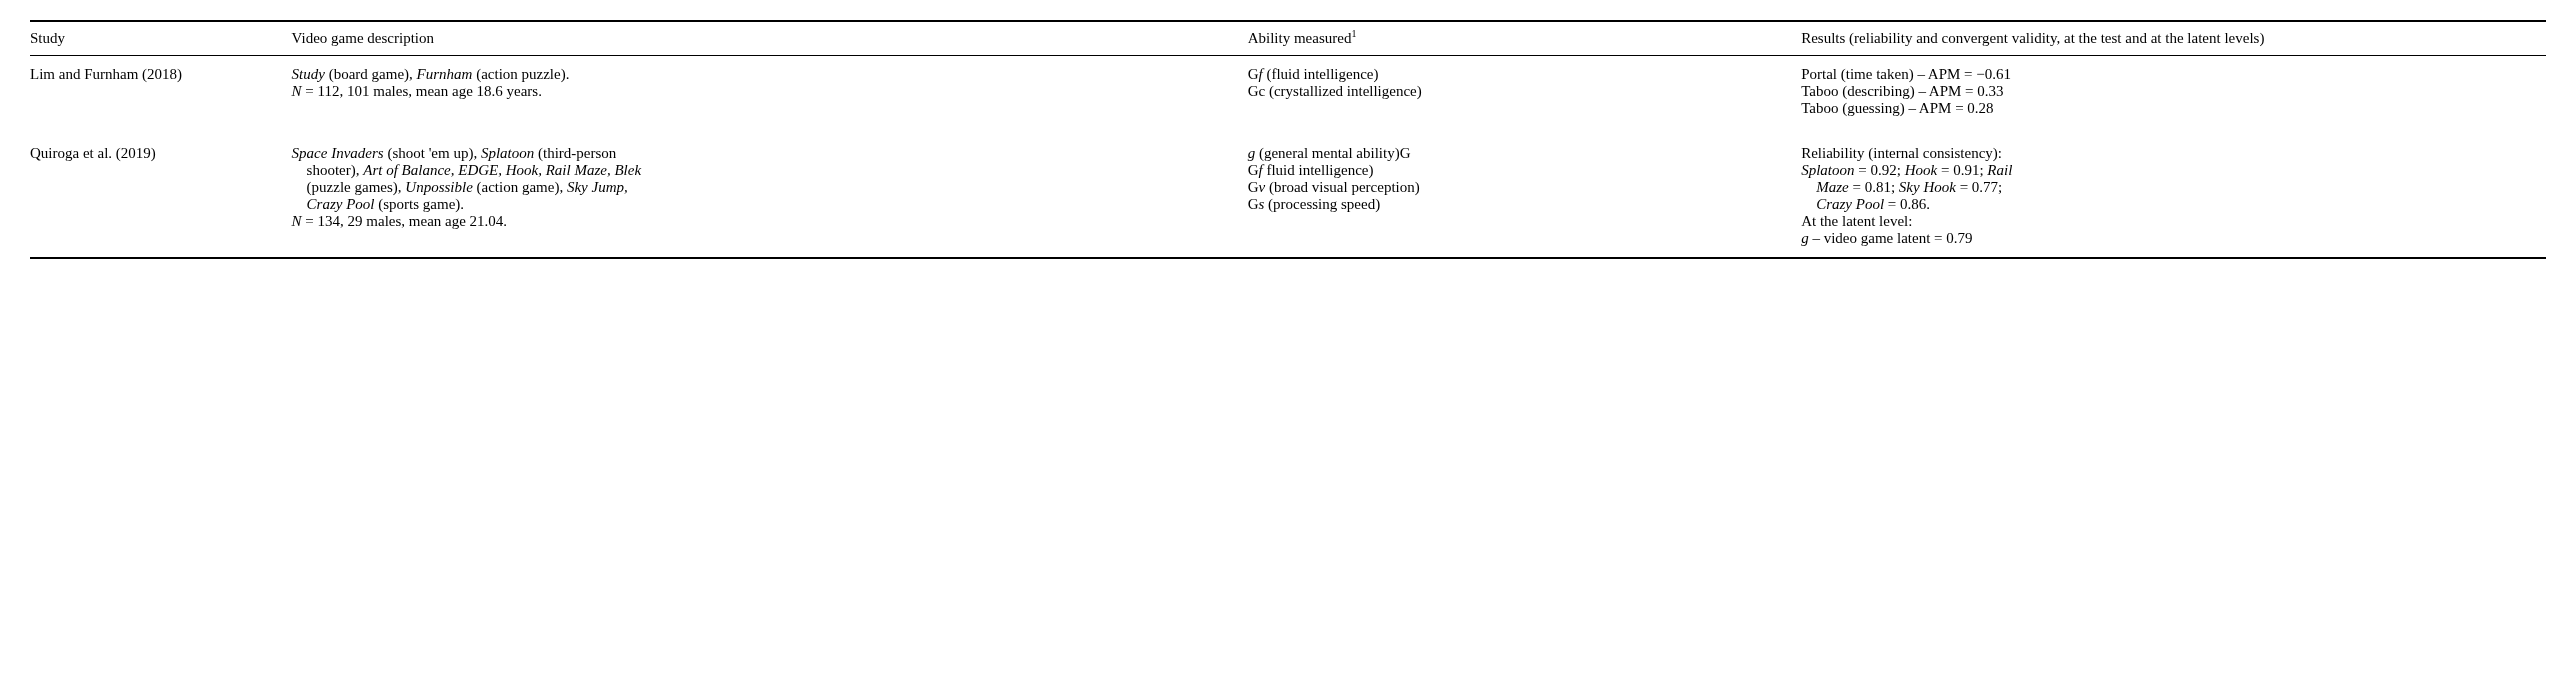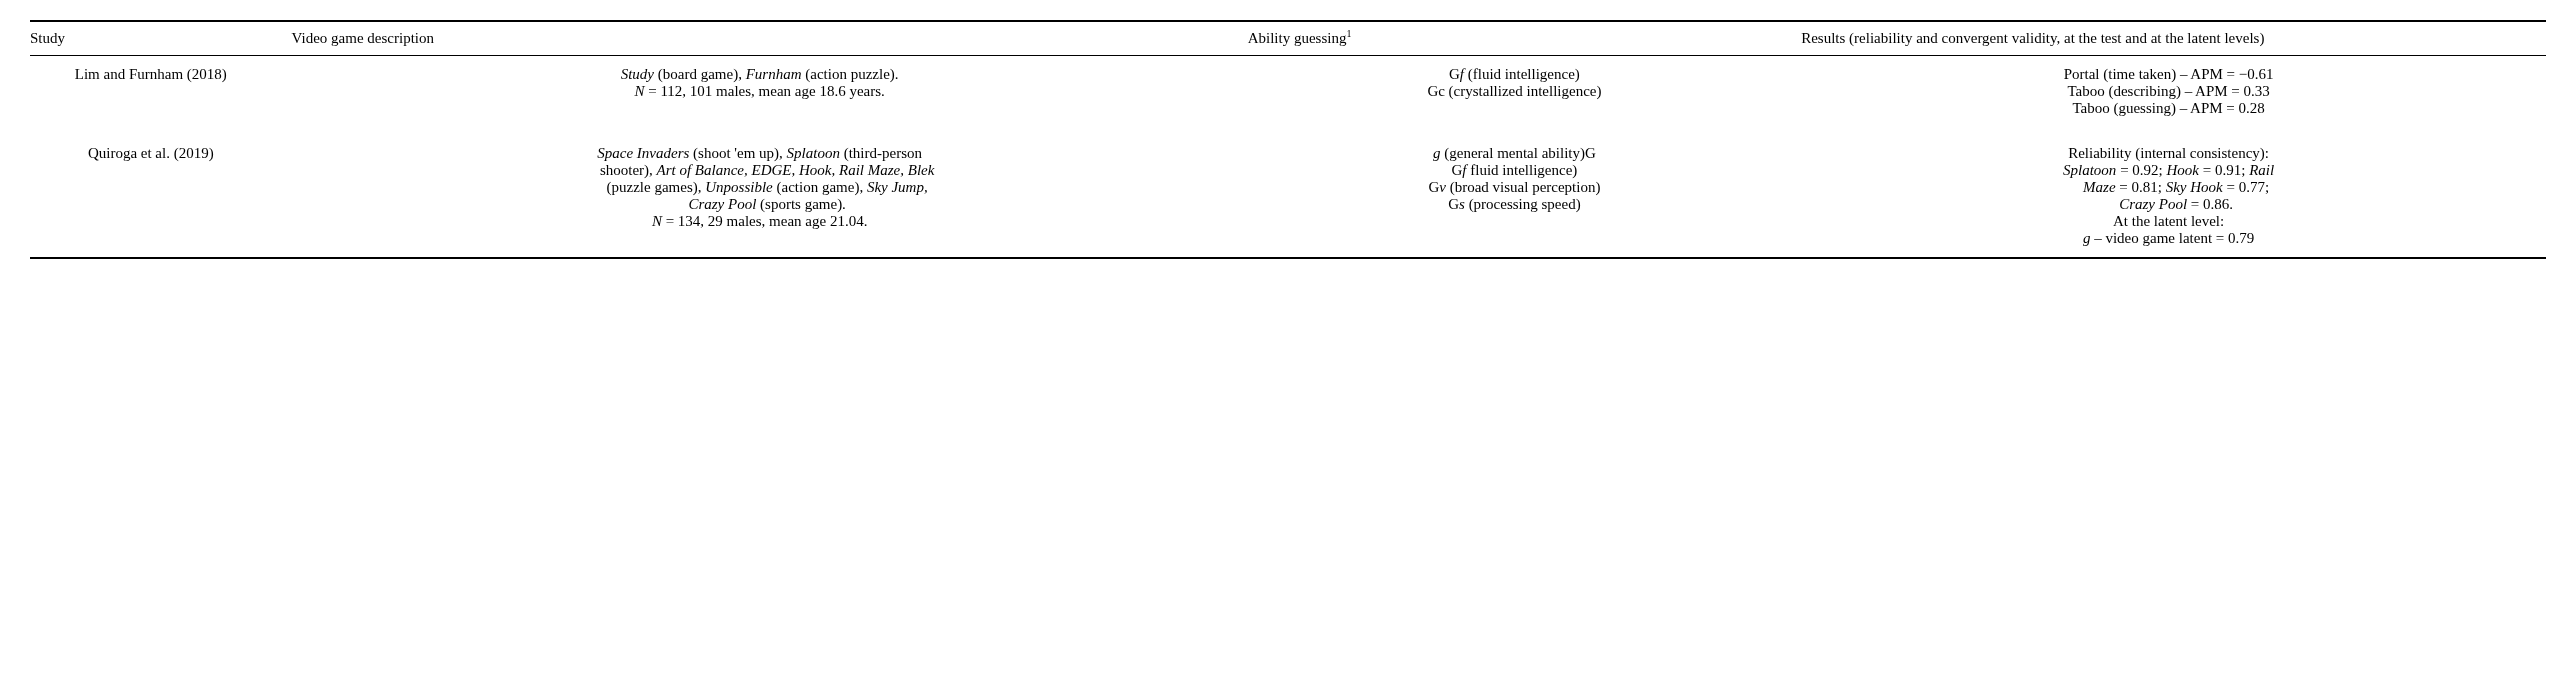--- a/index.html
+++ b/index.html
@@ -34,21 +34,21 @@
     }
 
     thead tr th:first-child {
       padding-left: 0;
       margin-top: 16px;
     }
 
     tbody tr td {
       vertical-align: top;
       padding: 10px 10px;
-      text-align: center;
+      text-align: left;
     }
 
     tbody tr td:first-child {
       padding-left: 0;
     }
 
     .border-bottom-thick {
       border-bottom: 2px solid #000;
     }
 
@@ -84,21 +84,21 @@
   <table>
     <thead>
       <tr class="border-bottom-thick" style="border-top: 2px solid #000; border-bottom: 1px solid #000;">
         <th class="col-study" style="border-top: 2px solid rgb(0, 0, 0); border-bottom: 1px solid rgb(0, 0, 0);">
           <span>Study</span>
         </th>
         <th class="col-description" style="border-top: 2px solid rgb(0, 0, 0); border-bottom: 1px solid rgb(0, 0, 0);">
           <span>Video game description</span>
         </th>
         <th class="col-ability" style="border-top: 2px solid rgb(0, 0, 0); border-bottom: 1px solid rgb(0, 0, 0);">
-          <span>Ability guessing</span><span class="superscript">1</span>
+          <span>Ability measured</span><span class="superscript">1</span>
         </th>
         <th class="col-results" style="border-top: 2px solid rgb(0, 0, 0); border-bottom: 1px solid rgb(0, 0, 0);">
           <span>Results (reliability and convergent validity, at the test and at the latent levels)</span>
         </th>
       </tr>
     </thead>
     <tbody>
       <tr style="border-top: 1px solid #000;">
         <td class="col-study">
           Lim and Furnham (2018)

